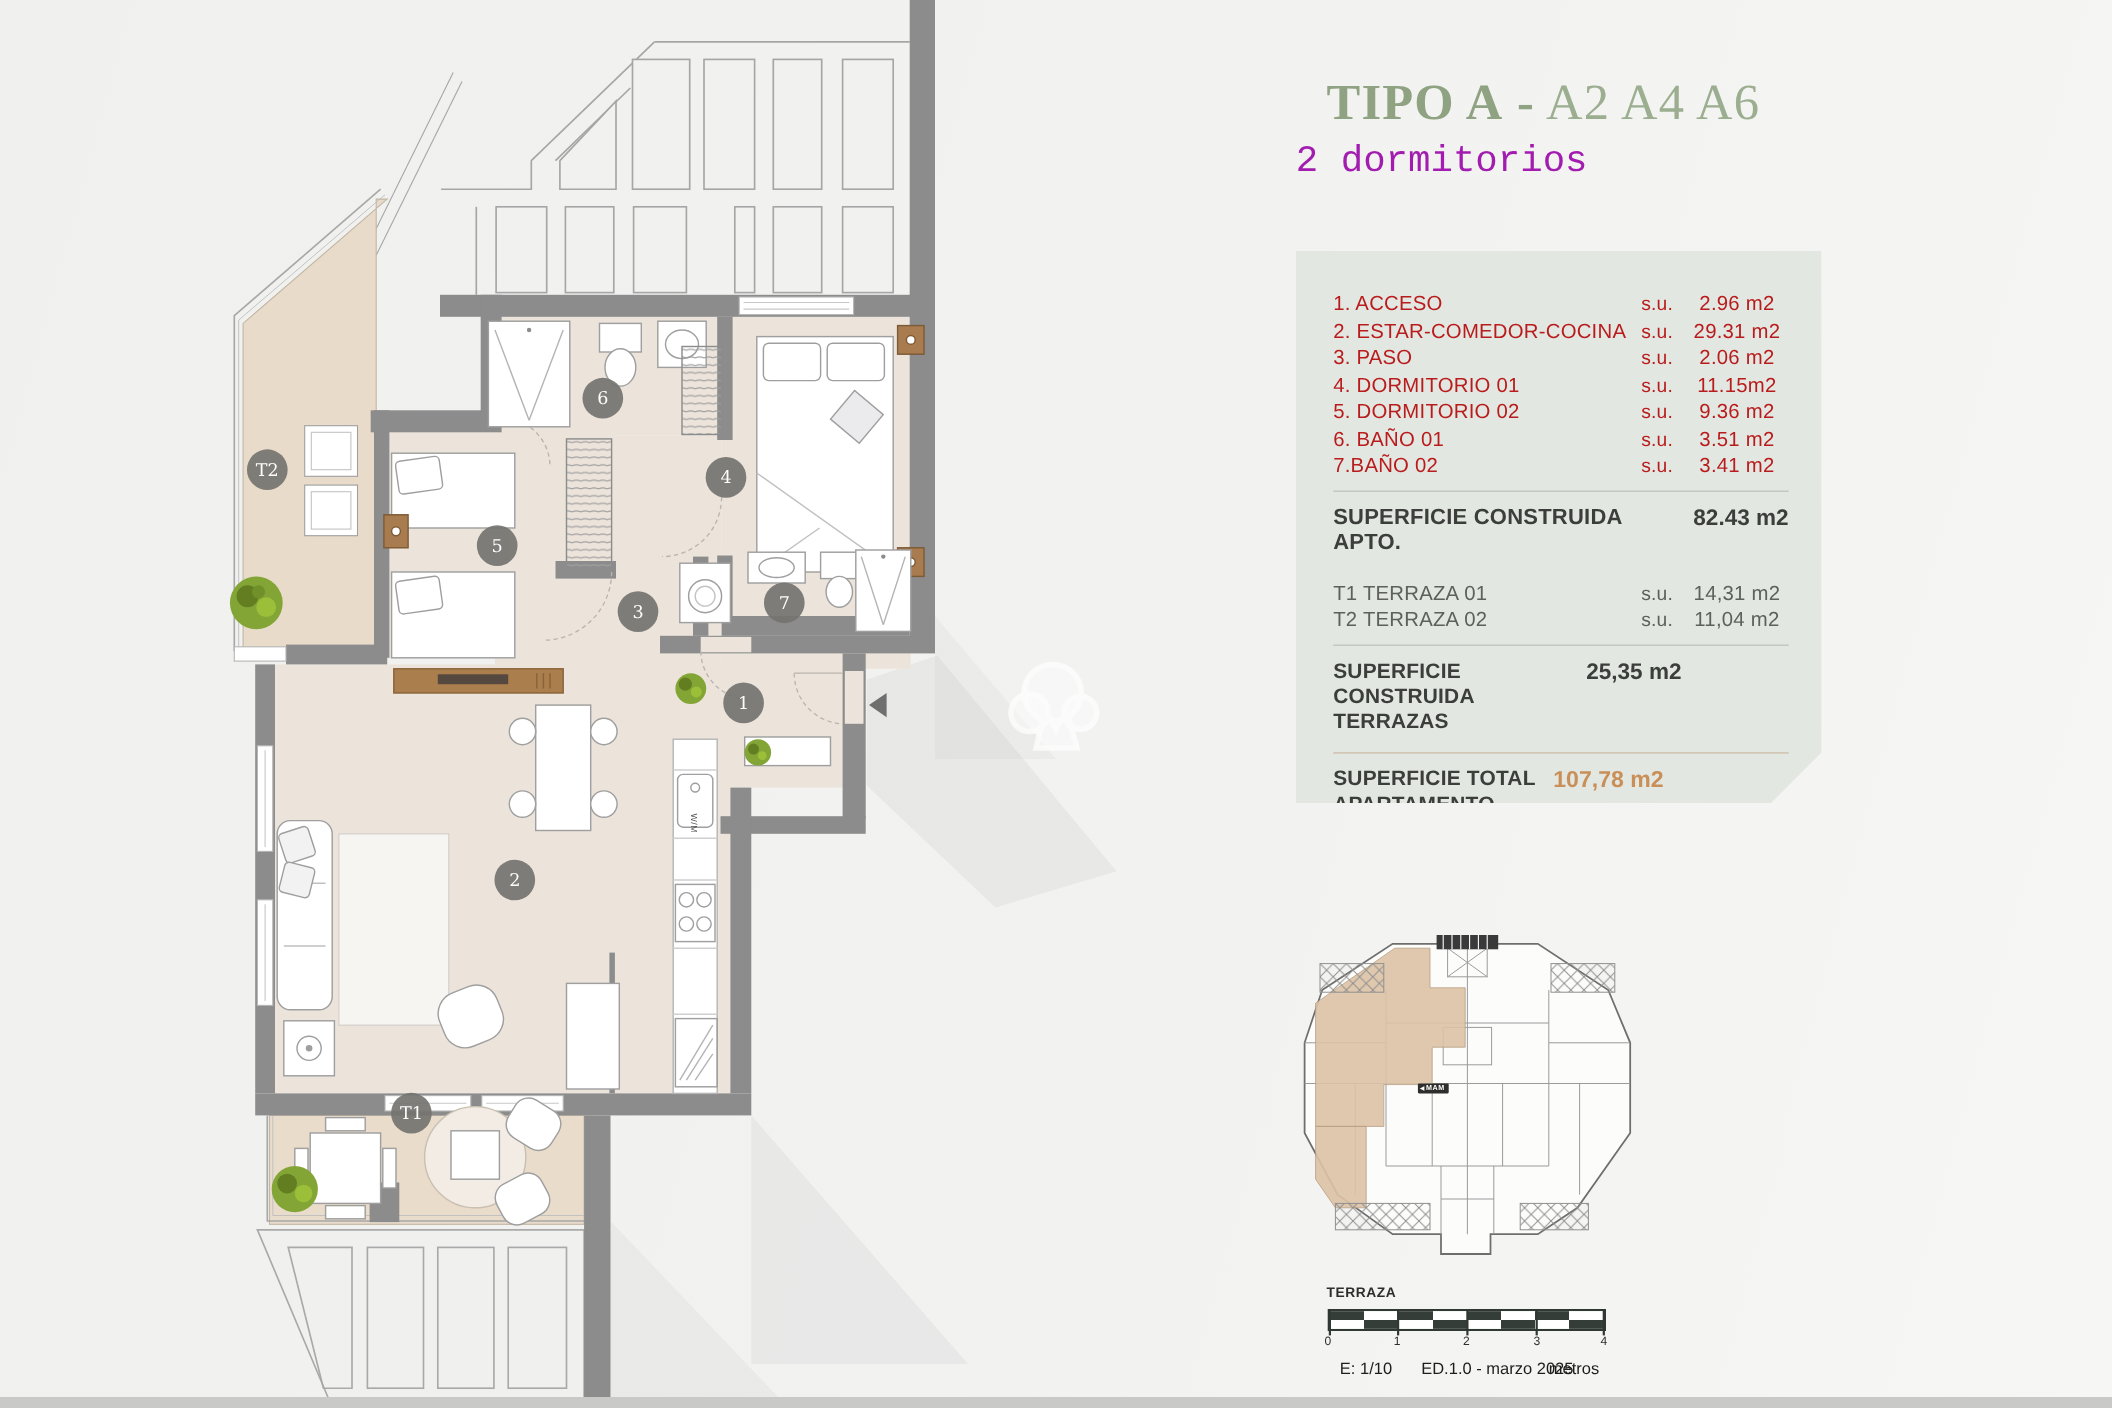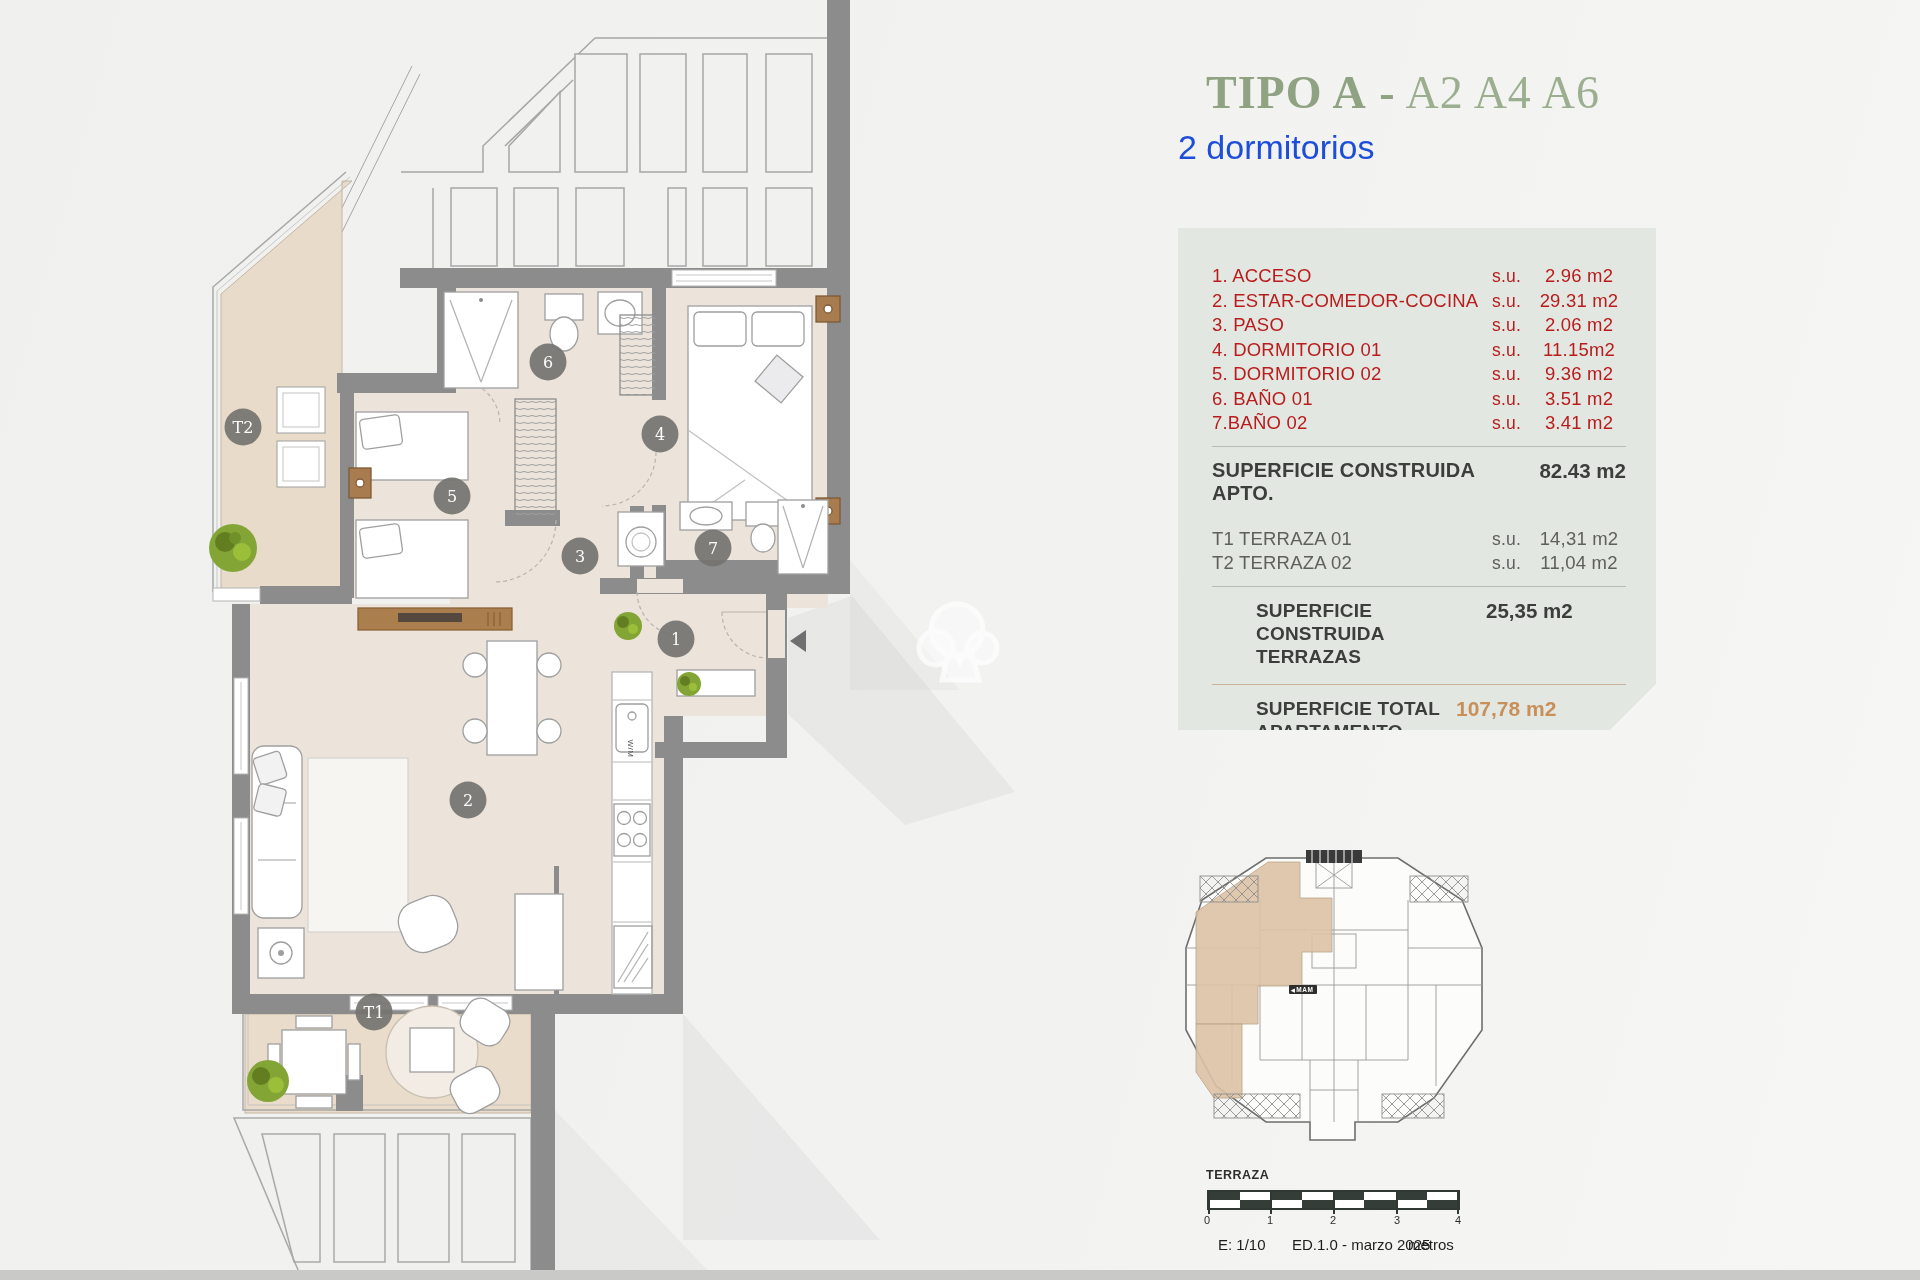--- a/index.html
+++ b/index.html
@@ -8,40 +8,40 @@
        background:linear-gradient(105deg,#f0f0ef 0%,#f2f2f1 55%,#f6f6f5 100%);}
   .page{position:relative;width:1920px;height:1280px;}
   .abs{position:absolute;}
   svg{display:block;}
 
   
   .title-line{left:1178px;top:66px;font-family:Liberation Serif, serif;
               font-size:46px;letter-spacing:1px;color:#8fa383;white-space:nowrap;margin-left:28px;}
   .title-line .t-main{font-weight:700;}
   .title-line .t-codes{font-weight:400;color:#9cae90;}
-  .subtitle{left:1178px;top:128px;font-family:Liberation Sans, sans-serif;
-            font-size:34px;color:#1d4ed8;}
+  .subtitle{left:1178px;top:128px;font-family:Liberation Mono, monospace;
+            font-size:34px;color:#a21caf;}
 
   
   .panel{left:1178px;top:228px;width:478px;height:502px;background:#e3e7e2;
          clip-path:polygon(0 0,100% 0,100% 456px,432px 100%,0 100%);
          box-shadow:0 20px 26px -20px rgba(60,60,60,.35);
          box-sizing:border-box;padding:36px 30px 0 34px;color:#3c3e3b;}
   .room-row,.ter-row{display:flex;align-items:baseline;font-size:18.5px;line-height:24.5px;
            letter-spacing:.2px;color:#b91c1c;}
   .room-row .rlabel{flex:1;}
   .room-row .su,.ter-row .su{width:40px;text-align:left;font-size:17.5px;}
   .room-row .rval,.ter-row .rval{width:94px;text-align:center;white-space:nowrap;}
   .divider{height:1px;background:#b7bdb3;margin:10px 0 12px 0;}
   .divider.tan{background:#c9b49b;}
   .tot-row{display:flex;align-items:flex-start;margin:2px 0 8px 0;}
   .tot-row .tlabel{flex:1;font-size:20px;font-weight:700;letter-spacing:.2px;}
   .tot-row .tval{font-size:20.5px;font-weight:700;white-space:nowrap;}
   .ter-row{color:#5d605b;}
-  .block-row{display:flex;align-items:flex-start;margin-top:4px;margin-left:44px;}
+  .block-row{display:flex;align-items:flex-start;margin-top:4px;}
   .block-row .blabel{flex:1;font-size:19px;font-weight:700;line-height:23px;max-width:230px;letter-spacing:.2px;}
   .block-row .bval{font-size:20.5px;font-weight:700;white-space:nowrap;}
   .block-row .bval.orange{color:#c98f58;font-size:21px;}
 
   
   .disclaimer{left:1178px;top:752px;font-size:11.5px;line-height:13.5px;color:#2f2f2f;}
 
   
   .mam{left:1289px;top:985px;font-size:6.5px;font-weight:700;color:#fff;background:#2e2e2c;
        padding:1px 4px 1px 2px;border-radius:1px;letter-spacing:.5px;display:flex;align-items:center;gap:1px;}

